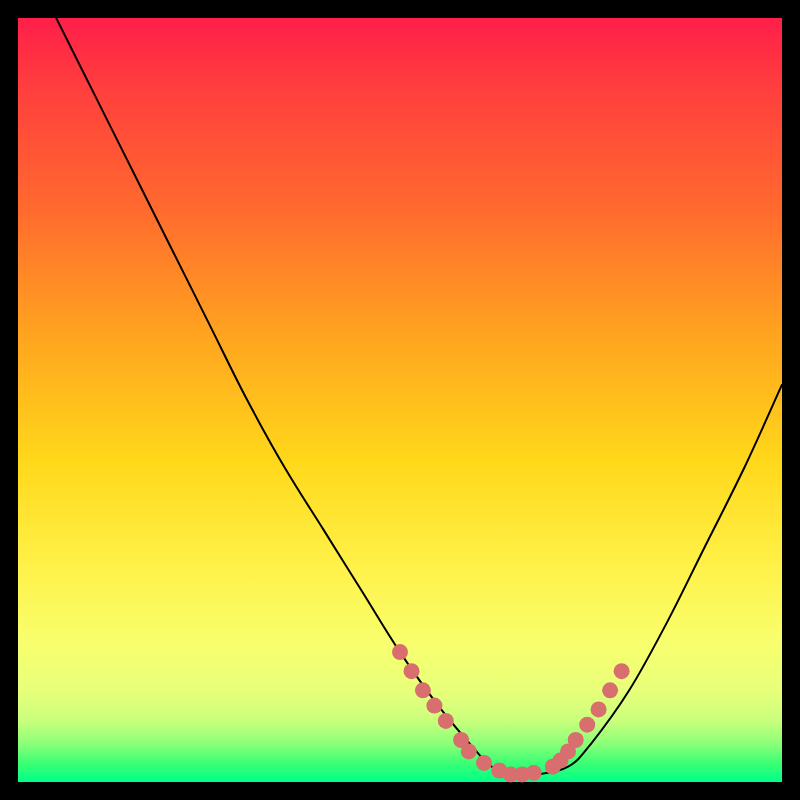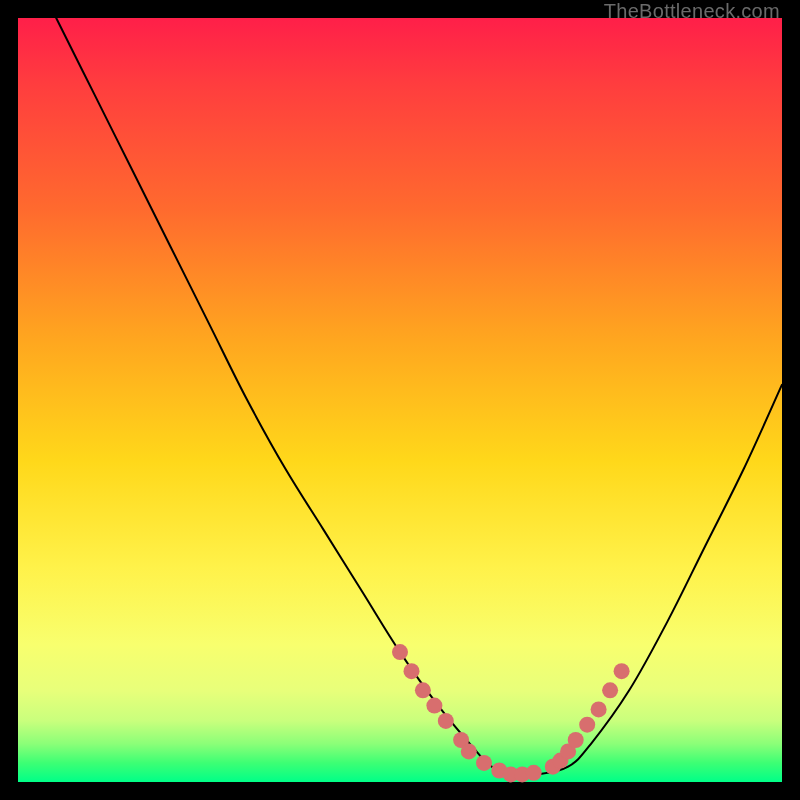--- a/index.html
+++ b/index.html
@@ -67,21 +67,20 @@
   .dot {
     fill: #d86e6e;
     stroke: none;
   }
 </style>
 </head>
 <body>
 
 <div class="frame">
 
-  <div class="watermark">TheBottleneck.com</div>
 
   <div class="plot-area">
     <svg class="curve" viewBox="0 0 764 764">
       <path id="curvePath" class="curve-path" d="M 38.2 0.0 C 45.1 13.8, 62.6 48.9, 76.4 76.4 C 90.2 103.9, 100.8 125.3, 114.6 152.8 C 128.4 180.3, 139.0 201.7, 152.8 229.2 C 166.6 256.7, 177.2 278.1, 191.0 305.6 C 204.8 333.1, 215.4 355.9, 229.2 382.0 C 243.0 408.1, 253.6 427.4, 267.4 450.8 C 281.2 474.1, 291.8 489.9, 305.6 511.9 C 319.4 533.9, 330.0 551.0, 343.8 573.0 C 357.6 595.0, 368.2 613.5, 382.0 634.1 C 395.8 654.7, 406.4 669.7, 420.2 687.6 C 434.0 705.5, 448.8 722.4, 458.4 733.4 C 468.0 744.4, 466.8 744.6, 473.7 748.7 C 480.6 752.8, 488.3 755.0, 496.6 756.4 C 504.9 757.7, 509.9 757.7, 519.5 756.4 C 529.1 755.0, 540.5 754.2, 550.1 748.7 C 559.7 743.2, 562.0 739.6, 573.0 725.8 C 584.0 712.0, 597.4 694.3, 611.2 672.3 C 625.0 650.3, 635.6 629.7, 649.4 603.6 C 663.2 577.4, 673.8 554.7, 687.6 527.2 C 701.4 499.7, 712.0 479.6, 725.8 450.8 C 739.6 421.9, 757.1 381.8, 764.0 366.7" stroke="#000000"></path>
       <g id="dots">
           <circle cx="382.0" cy="634.1" r="8" class="dot" fill="#d86e6e"></circle>
           <circle cx="393.5" cy="653.2" r="8" class="dot" fill="#d86e6e"></circle>
           <circle cx="404.9" cy="672.3" r="8" class="dot" fill="#d86e6e"></circle>
           <circle cx="416.4" cy="687.6" r="8" class="dot" fill="#d86e6e"></circle>
           <circle cx="427.8" cy="702.9" r="8" class="dot" fill="#d86e6e"></circle>

